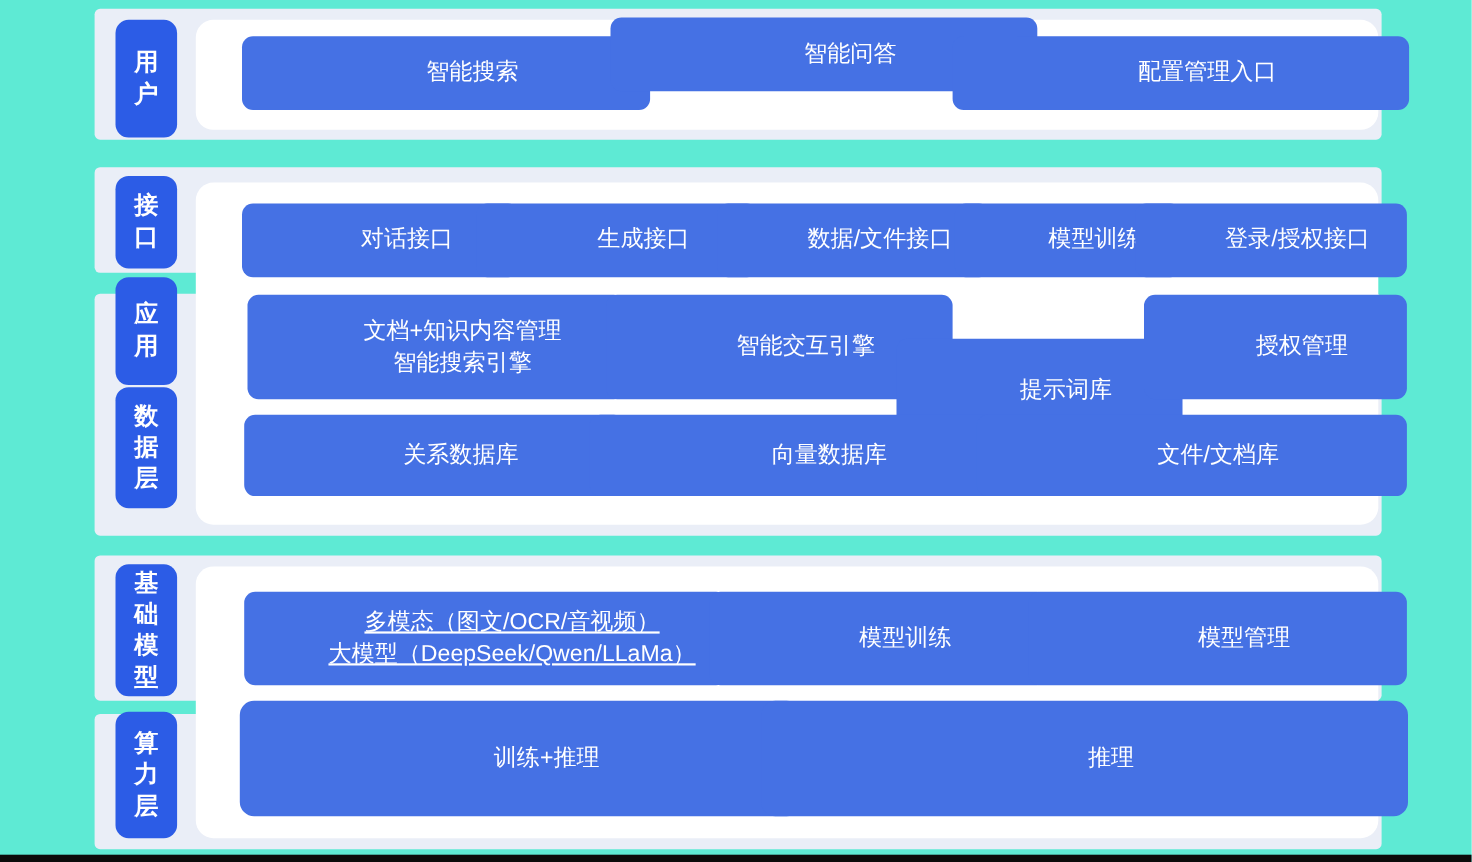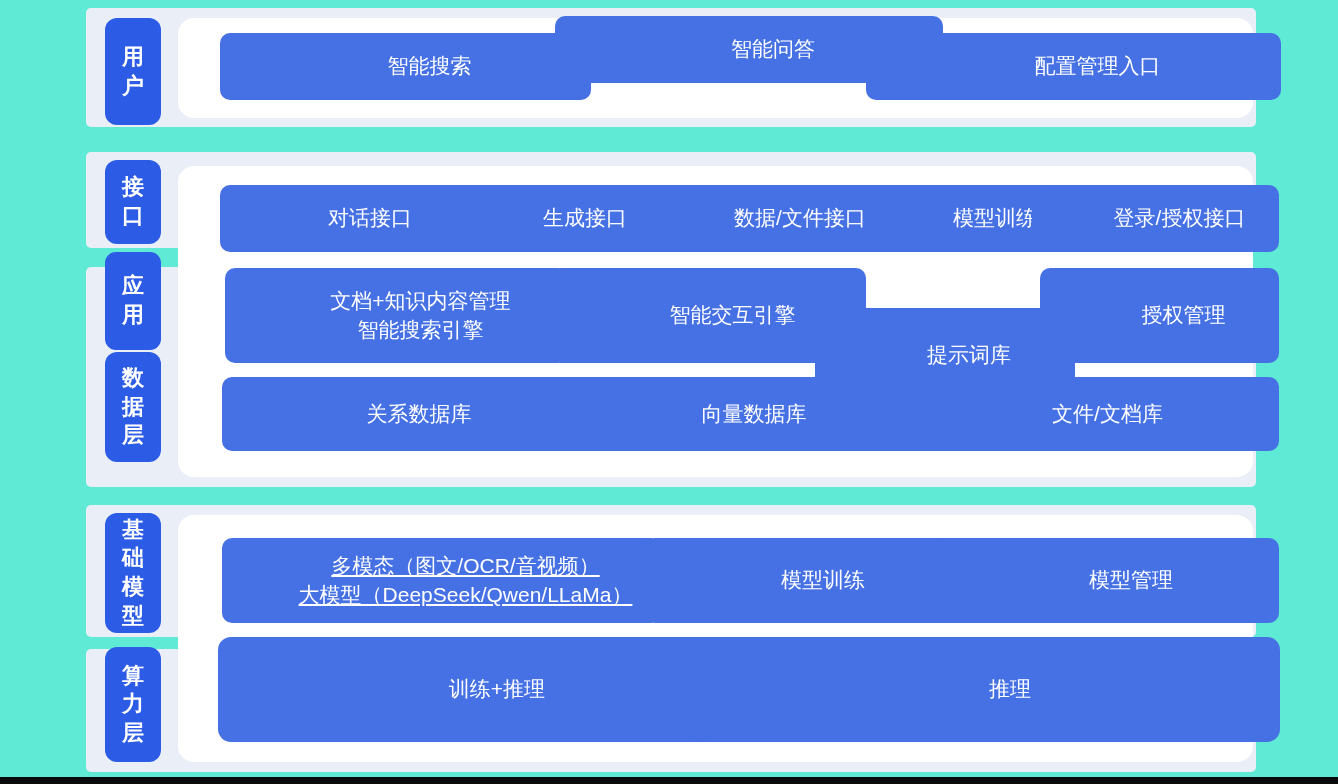--- a/index.html
+++ b/index.html
@@ -40,21 +40,21 @@
   <div class="panel" style="top:18px;height:100px;"></div>
   <div class="panel" style="top:166px;height:311px;"></div>
   <div class="panel" style="top:515px;height:247px;"></div>
 
   <div class="label-box" style="top:18px;height:107px;">
     <span>用户</span>
   </div>
   <div class="label-box" style="top:160px;height:84px;">
     <span>接口</span>
   </div>
-  <div class="label-box" style="top:252px;height:98px;border-radius:11px;">
+  <div class="label-box" style="top:252px;height:98px;">
     <span>应用</span>
   </div>
   <div class="label-box" style="top:352px;height:110px;">
     <span>数据层</span>
   </div>
   <div class="label-box" style="top:513px;height:120px;">
     <span>基础模型</span>
   </div>
   <div class="label-box" style="top:647px;height:115px;">
     <span>算力层</span>

